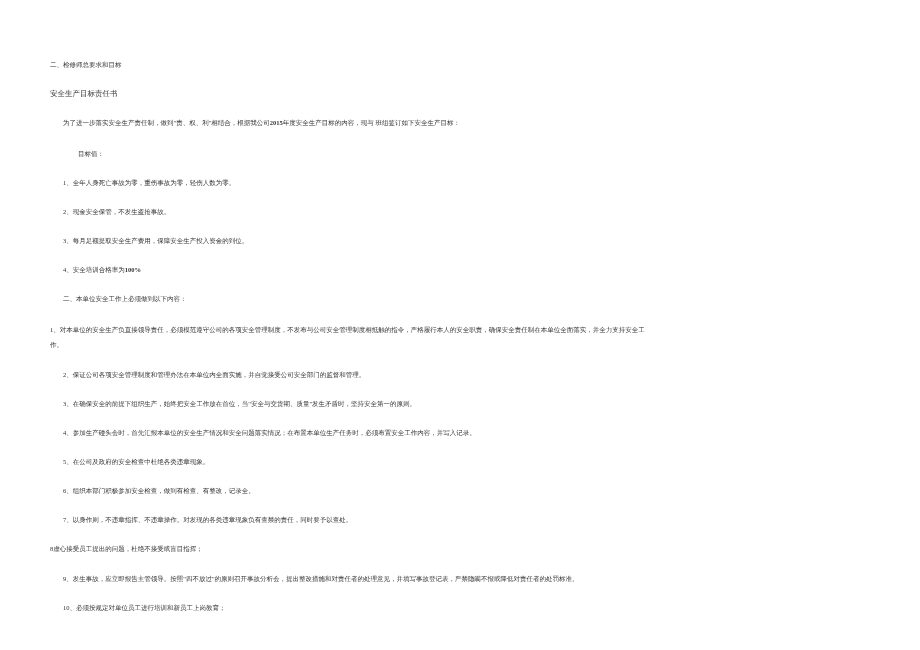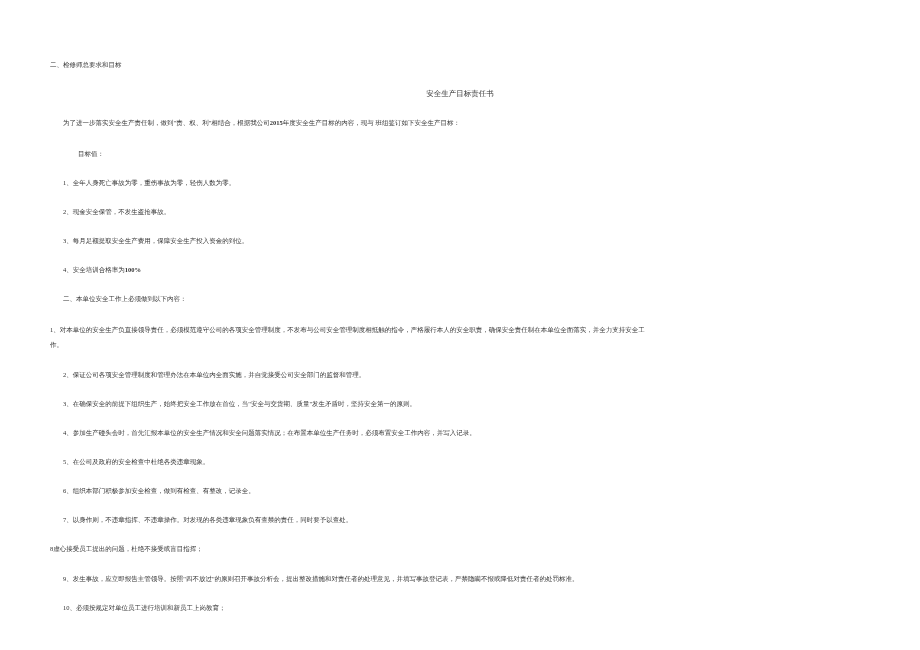--- a/index.html
+++ b/index.html
@@ -16,21 +16,20 @@
       color: #333;
       padding: 60px 50px 20px 50px;
       line-height: 1.4;
       overflow: hidden;
     }
     .header-line {
       margin-bottom: 20px;
       font-size: 6.5px;
     }
     .title {
-      text-align: center;
       font-size: 7.5px;
       margin-bottom: 18px;
     }
     .intro {
       margin-bottom: 22px;
       text-indent: 2em;
       font-size: 6.5px;
     }
     .intro .bold {
       font-weight: bold;

